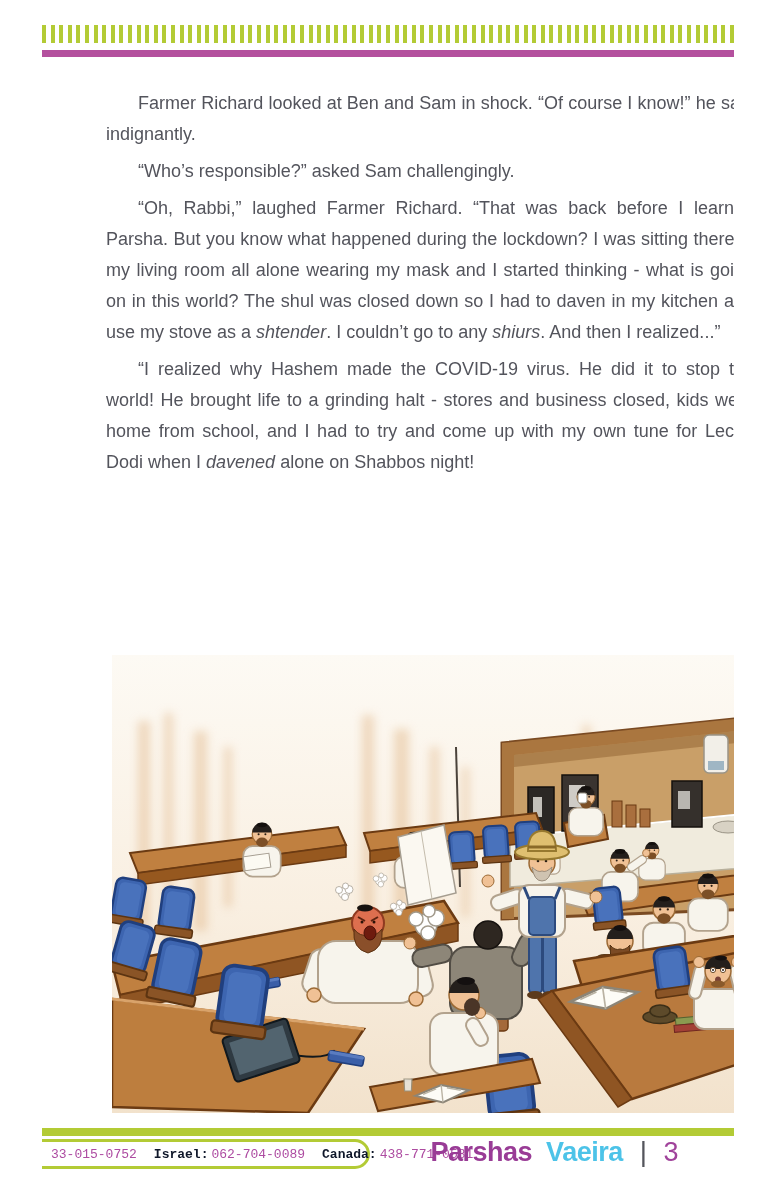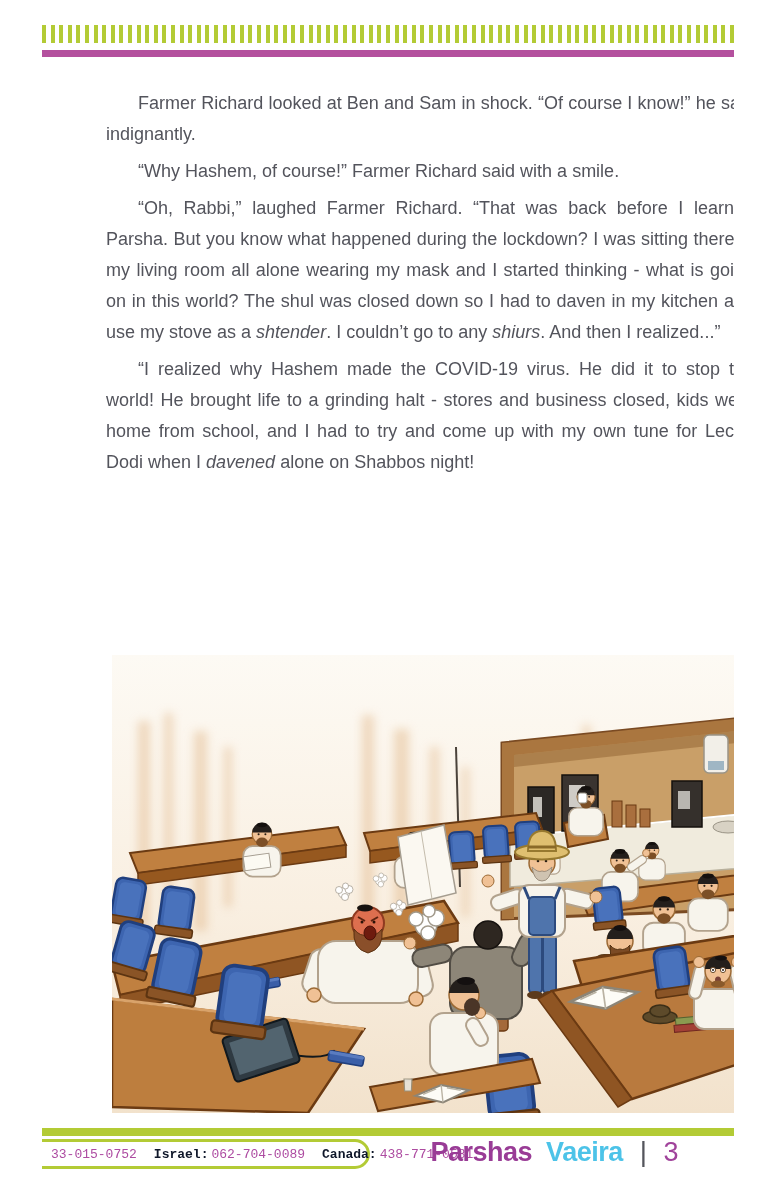--- a/index.html
+++ b/index.html
@@ -37,21 +37,21 @@
 </head>
 <body>
 
 <div class="page">
 
   <div class="stripe-band"></div>
   <div class="magenta-bar"></div>
 
   <main class="story">
     <p><span>Farmer Richard looked at Ben and Sam in shock. “Of course I know!” he said indignantly.</span></p>
-    <p><span>“Why Hashem, of course!” Farmer Richard said with a smile.</span></p>
+    <p><span>“Who’s responsible?” asked Sam challengingly.</span></p>
     <p><span>“Oh, Rabbi,” laughed Farmer Richard. “That was back before I learned Parsha. But you know what happened during the lockdown? I was sitting there in my living room all alone wearing my mask and I started thinking - what is going on in this world? The shul was closed down so I had to daven in my kitchen and use my stove as a </span><em>shtender</em><span>. I couldn’t go to any </span><em>shiurs</em><span>. And then I realized...”</span></p>
     <p><span>“I realized why Hashem made the COVID-19 virus. He did it to stop the world! He brought life to a grinding halt - stores and business closed, kids were home from school, and I had to try and come up with my own tune for Lecha Dodi when I </span><em>davened</em><span> alone on Shabbos night!</span></p>
   </main>
 
   <figure class="illustration" aria-label="Cartoon of a crowded beis medrash study hall: men in white shirts learning at wooden tables with blue chairs, an angry red-faced man shouting steam, Farmer Richard standing in straw hat and blue overalls, a coffee station in a wooden alcove at back right, open books, a laptop and a fedora on the tables.">
     <svg viewBox="0 0 642 458" width="642" height="458">
       <defs>
         <linearGradient id="bg" x1="0" y1="0" x2="0" y2="1">
           <stop offset="0" stop-color="#fdfaf4"></stop>
             <stop offset="0.55" stop-color="#f9efe1"></stop>

